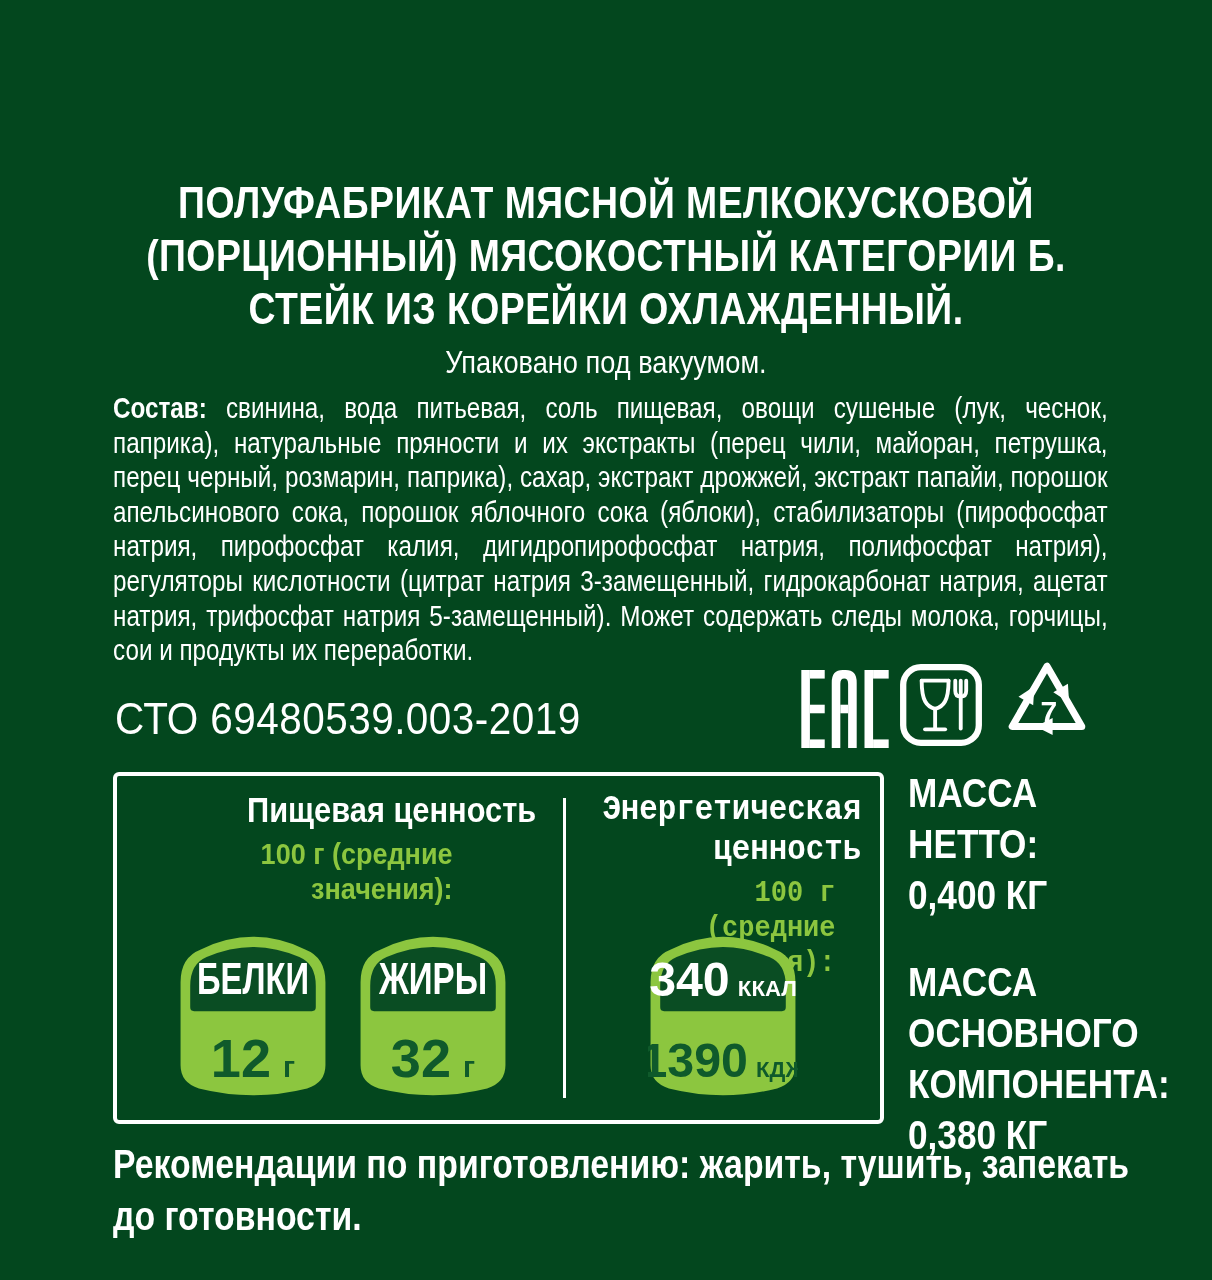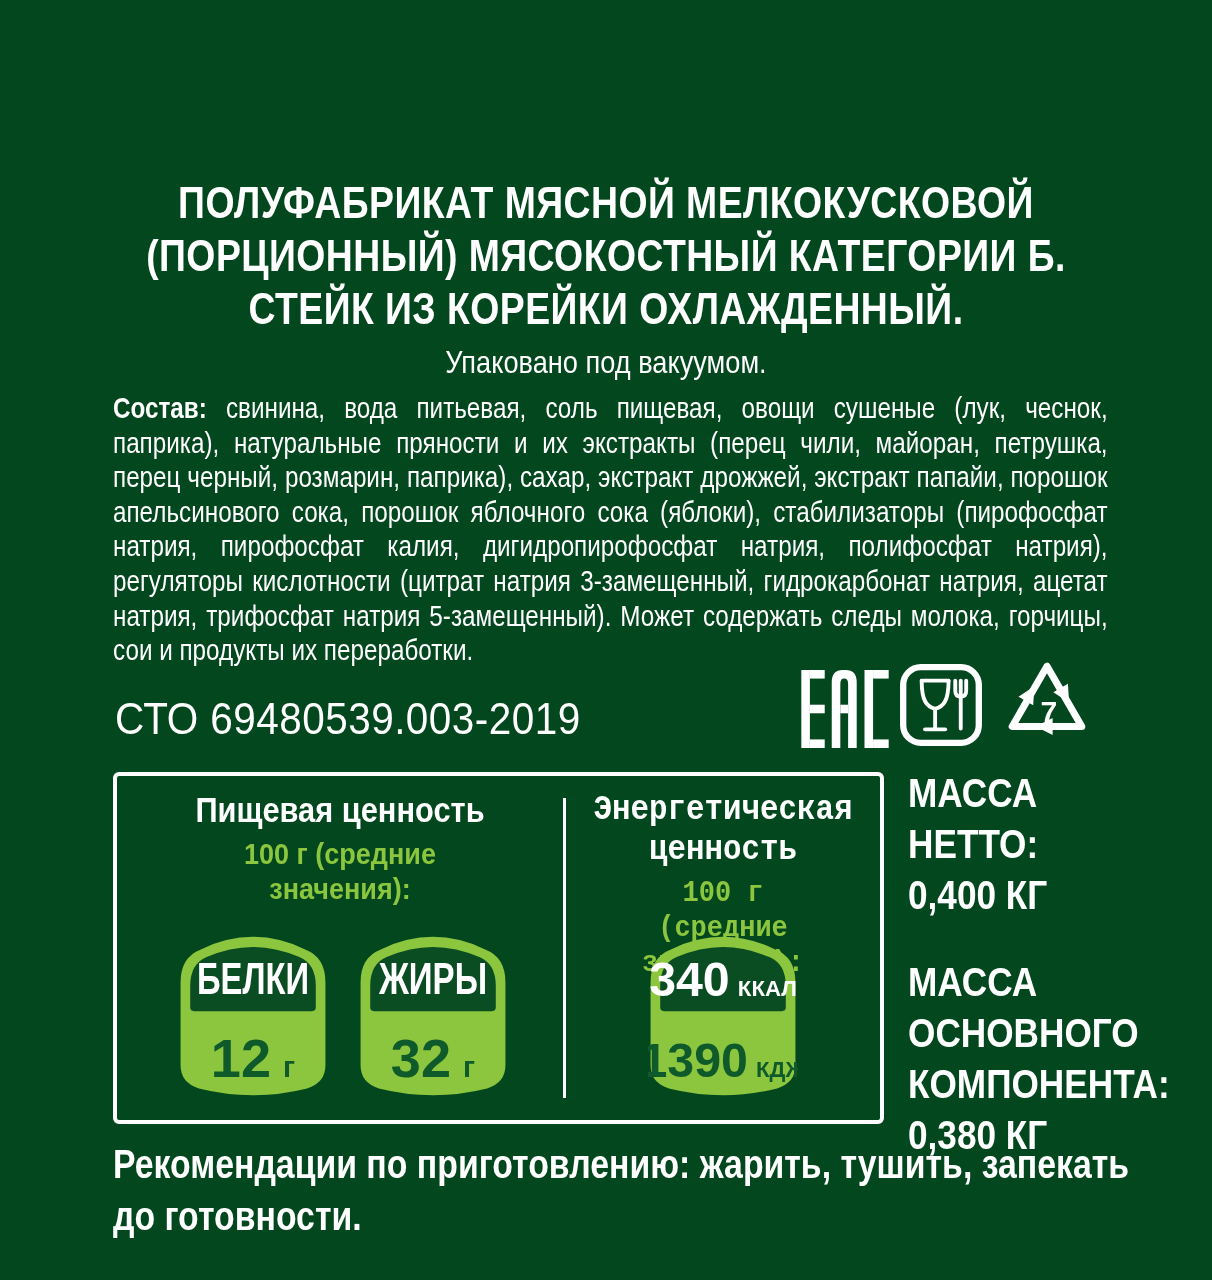--- a/index.html
+++ b/index.html
@@ -32,21 +32,21 @@
   .icon-glass{left:899px;top:663px;width:84px;height:84px;}
   .icon-recycle{left:1000px;top:655px;width:94px;height:94px;}
   
   .nutrition-box{
     position:absolute;left:113px;top:772px;width:771px;height:352px;
     border:4px solid #ffffff;border-radius:6px;box-sizing:border-box;
   }
   .nutrition-divider{
     position:absolute;left:446px;top:22px;width:3px;height:300px;background:#ffffff;
   }
-  .ncol{position:absolute;top:0;text-align:center;}
+  .ncol{position:absolute;top:0;text-align:right;}
   .ncol-left{left:0;width:446px;}
   .ncol-right{left:449px;width:314px;font-family:Liberation Mono, monospace;}
   .nhead{
     font-size:35px;font-weight:bold;line-height:40px;margin-top:14px;
     transform:scaleX(.88);transform-origin:50% 0;
   }
   .nper{
     color:#8cc63f;font-size:30px;line-height:35px;margin:6px auto 0;width:250px;
     transform:scaleX(.9);transform-origin:50% 0;font-weight:bold;
   }

